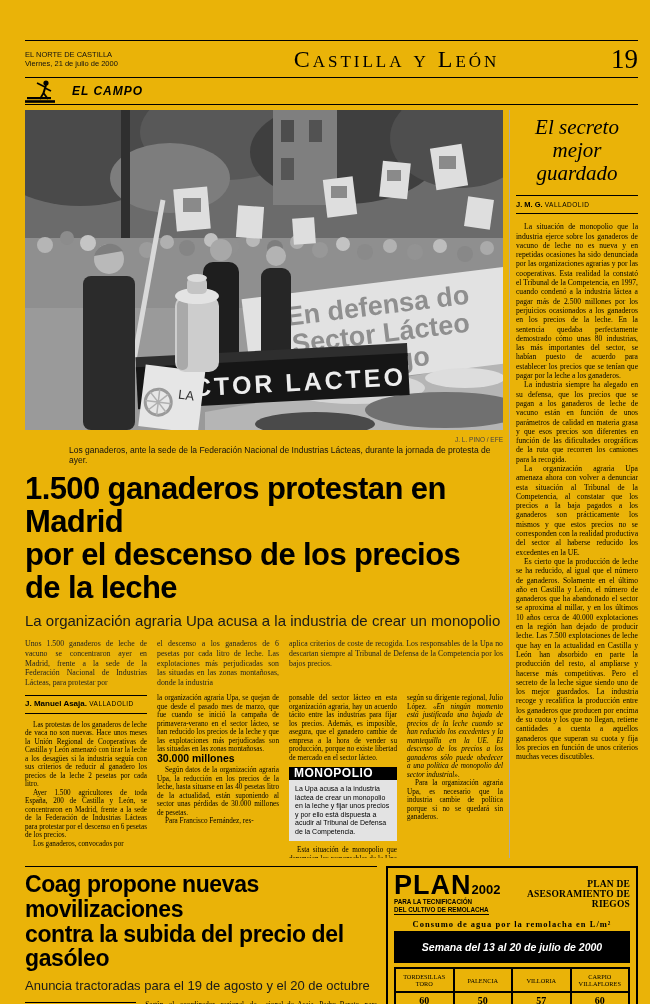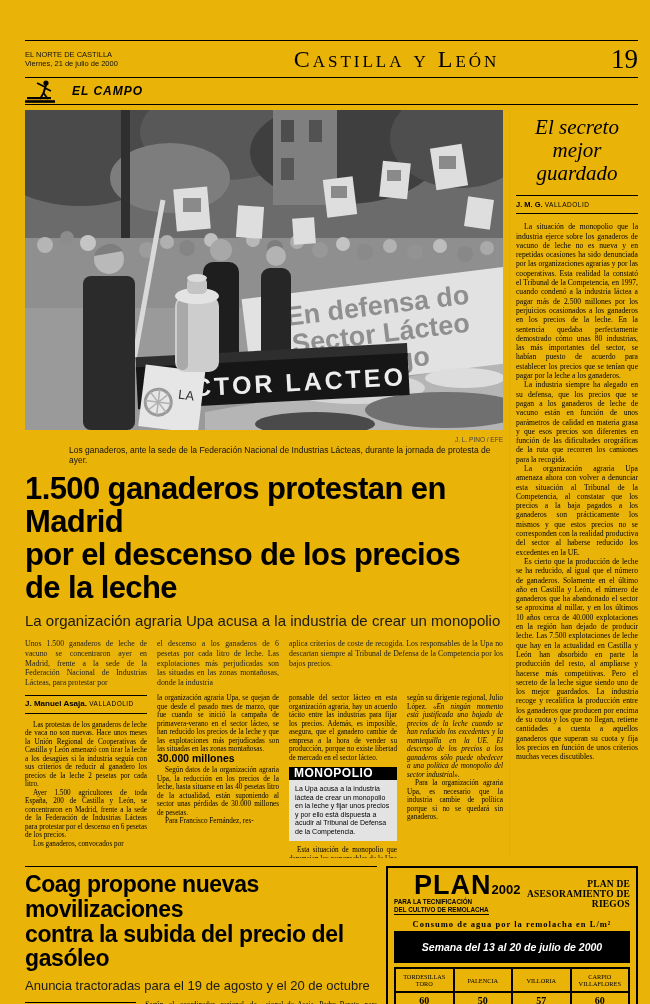--- a/index.html
+++ b/index.html
@@ -69,21 +69,21 @@
   .coag-headline{font-family:"Liberation Sans",sans-serif;font-weight:bold;font-size:23px;
                  line-height:1.07;letter-spacing:-0.4px;margin:0 0 7px;}
   .coag-subheadline{font-family:"Liberation Sans",sans-serif;font-size:13px;color:#1a1a1a;margin:0 0 8px;font-weight:400;}
   .coag-cols{display:flex;gap:9px;height:96px;overflow:hidden;font-size:7.2px;line-height:8.6px;text-align:justify;}
   .coag-cols>div{flex:1;}
 
   
   .ad{flex:1;border:2px solid #000;box-sizing:border-box;height:160px;padding:5px 6px 0;
       font-family:"Liberation Serif",serif;display:flex;flex-direction:column;overflow:hidden;}
   .ad-head{display:flex;align-items:flex-start;}
-  .plan-word{font-family:"Liberation Sans",sans-serif;font-weight:bold;font-size:27px;line-height:24px;letter-spacing:1px;margin-left:20px;}
+  .plan-word{font-family:"Liberation Sans",sans-serif;font-weight:bold;font-size:27px;line-height:24px;letter-spacing:1px;}
   .plan-year{font-family:"Liberation Sans",sans-serif;font-weight:bold;font-size:13px;}
   .plan-sub{font-family:"Liberation Sans",sans-serif;font-weight:bold;font-size:6.3px;line-height:7.5px;}
   .plan-sub2{border-bottom:1px solid #000;display:inline-block;padding-bottom:1px;}
   .ad-title-right{flex:1;text-align:right;font-weight:bold;font-size:9.5px;margin-top:6px;letter-spacing:.2px;}
   .ad-consumo{text-align:center;font-weight:bold;font-size:8.5px;letter-spacing:1px;margin:4px 0 2px;}
   .ad-week{background:#000;color:#fff;text-align:center;font-family:"Liberation Sans",sans-serif;
            font-weight:bold;font-style:italic;font-size:10.5px;padding:10px 0;}
   .ad-table{display:grid;grid-template-columns:repeat(4,1fr);border:1px solid #000;margin-top:4px;}
   .ad-th{border:1px solid #000;font-size:6.3px;line-height:7px;text-align:center;padding:3px 2px;height:16px;
          display:flex;align-items:center;justify-content:center;}

